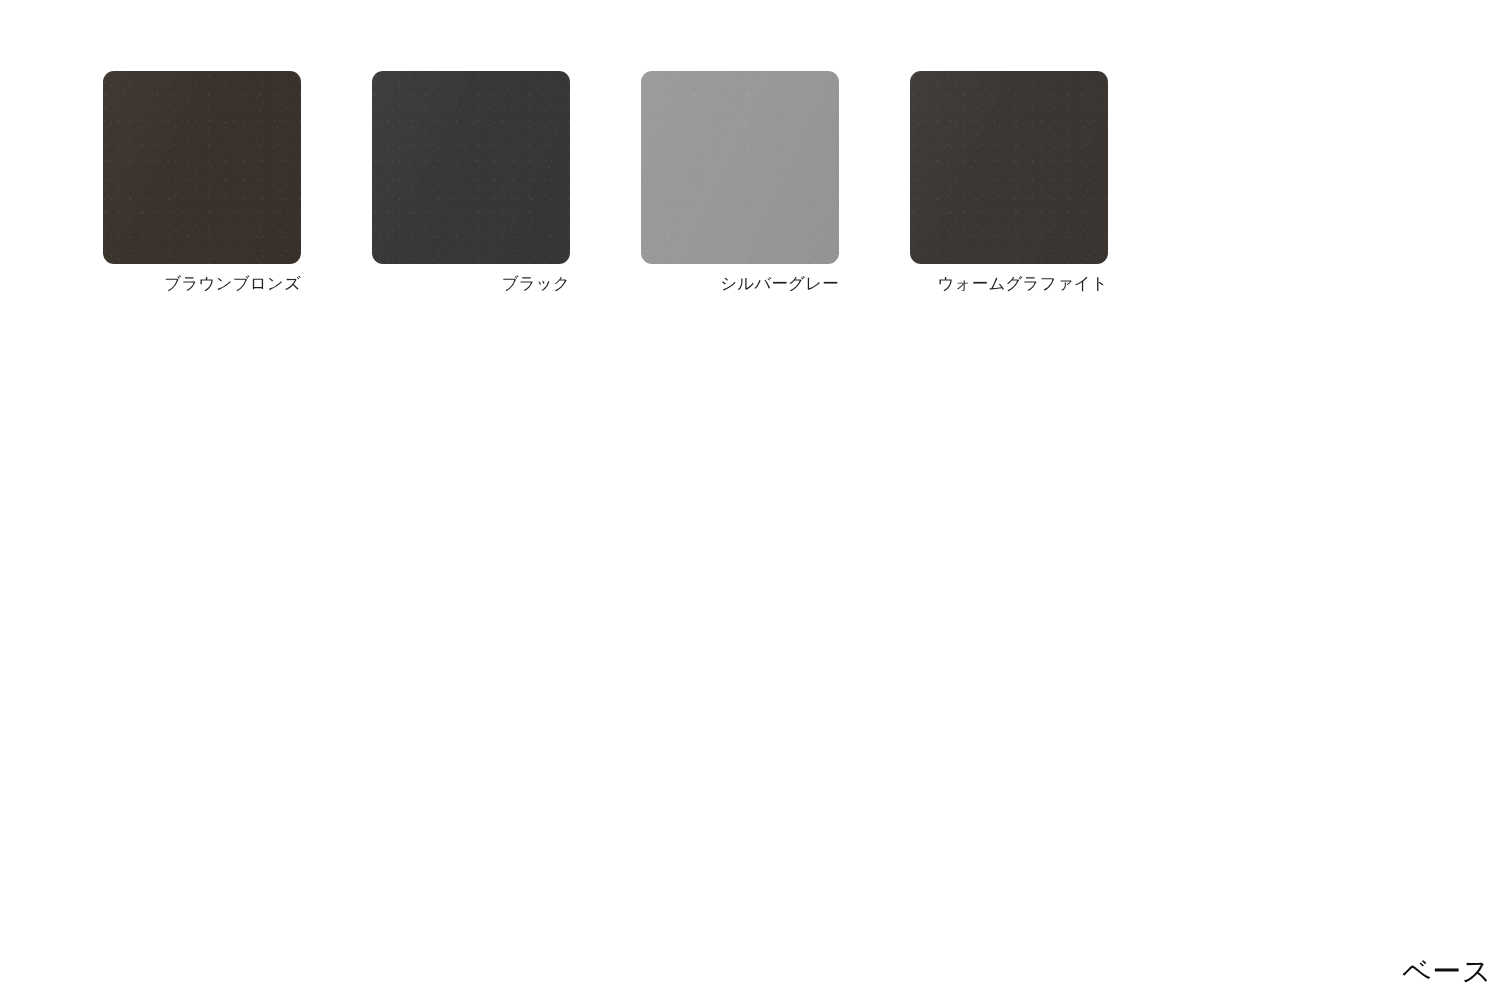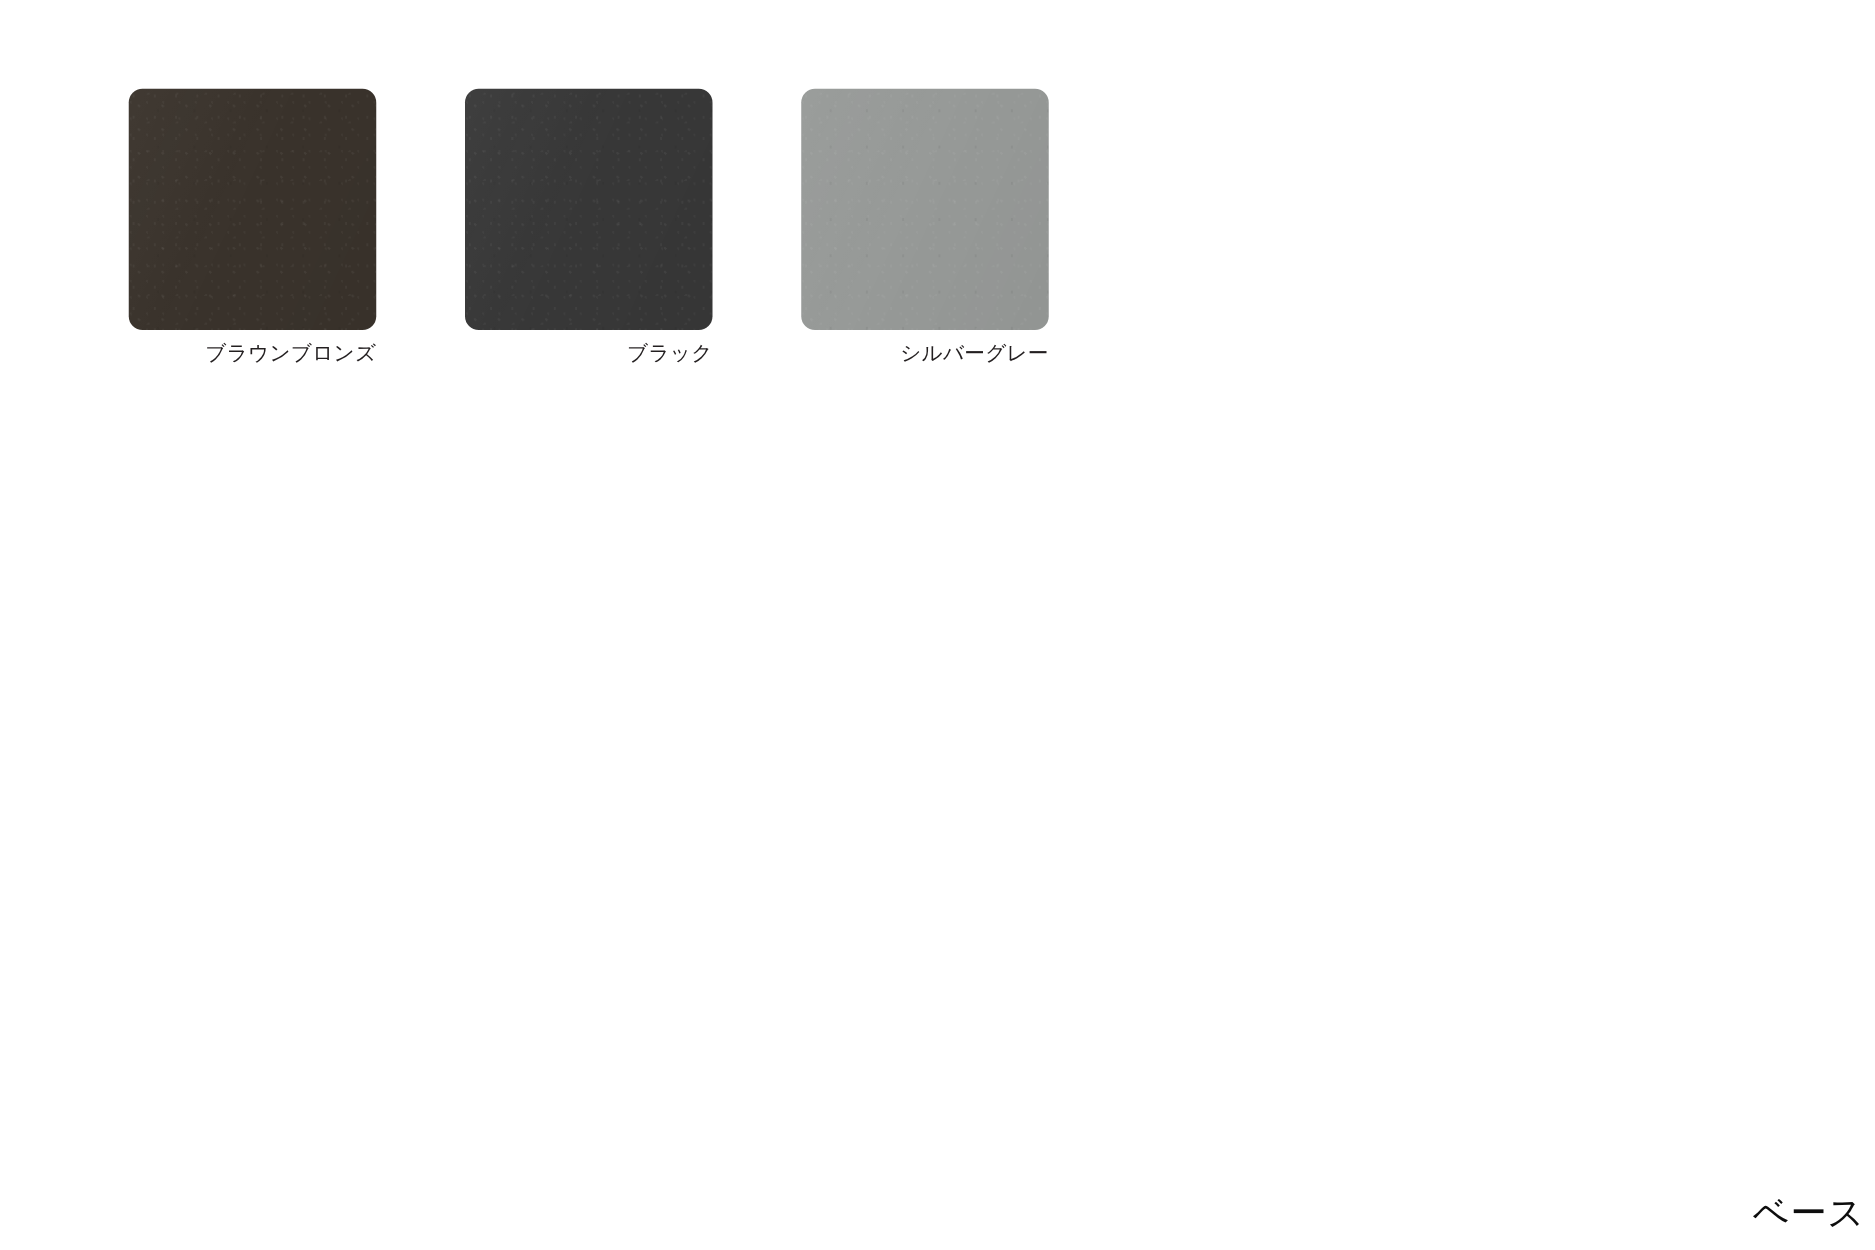--- a/index.html
+++ b/index.html
@@ -108,18 +108,22 @@
     <div class="swatch-cell">
       <div class="swatch-chip" style="background-color: rgb(56, 56, 56);"></div>
       <div class="swatch-label">ブラック</div>
     </div>
 
     <div class="swatch-cell">
       <div class="swatch-chip" style="background-color: rgb(151, 154, 152);"></div>
       <div class="swatch-label">シルバーグレー</div>
     </div>
 
+    <div class="swatch-cell">
+      <div class="swatch-chip" style="background-color: rgb(61, 55, 51);"></div>
+      <div class="swatch-label">ウォームグラファイト</div>
+    </div>
 
   </div>
 
   <div id="footer-caption">ベース</div>
 
 </div>
 
 </body></html>

